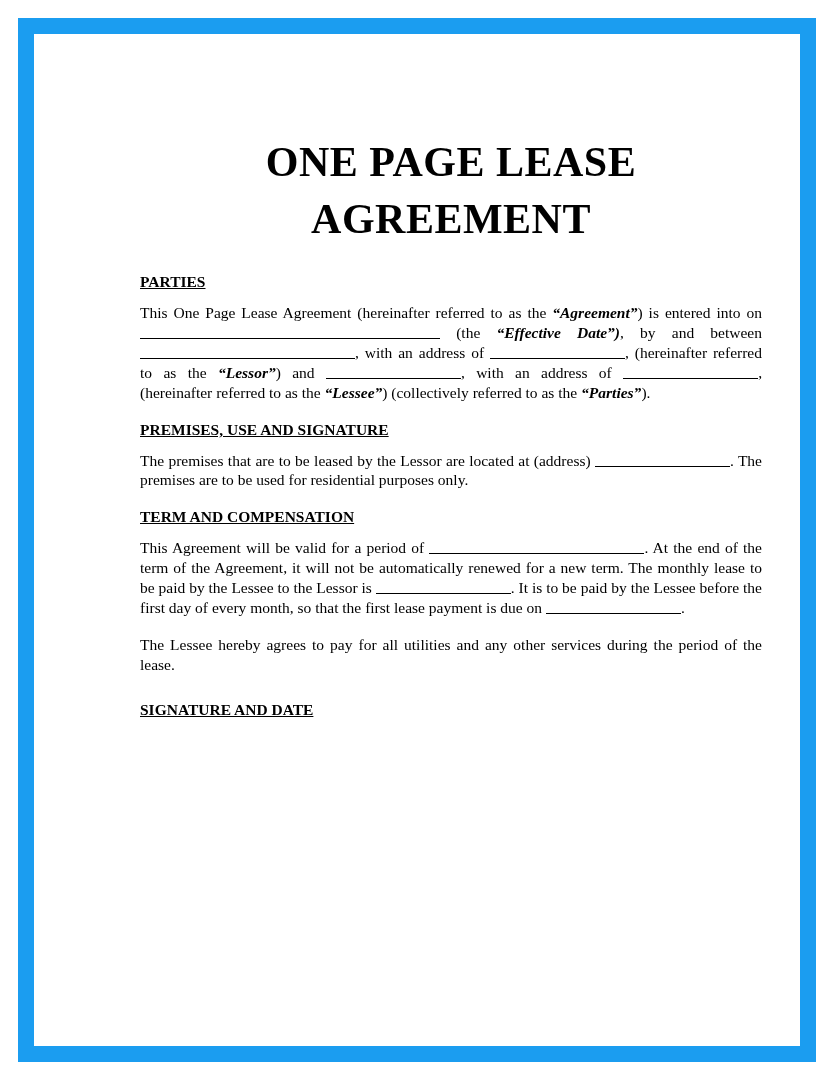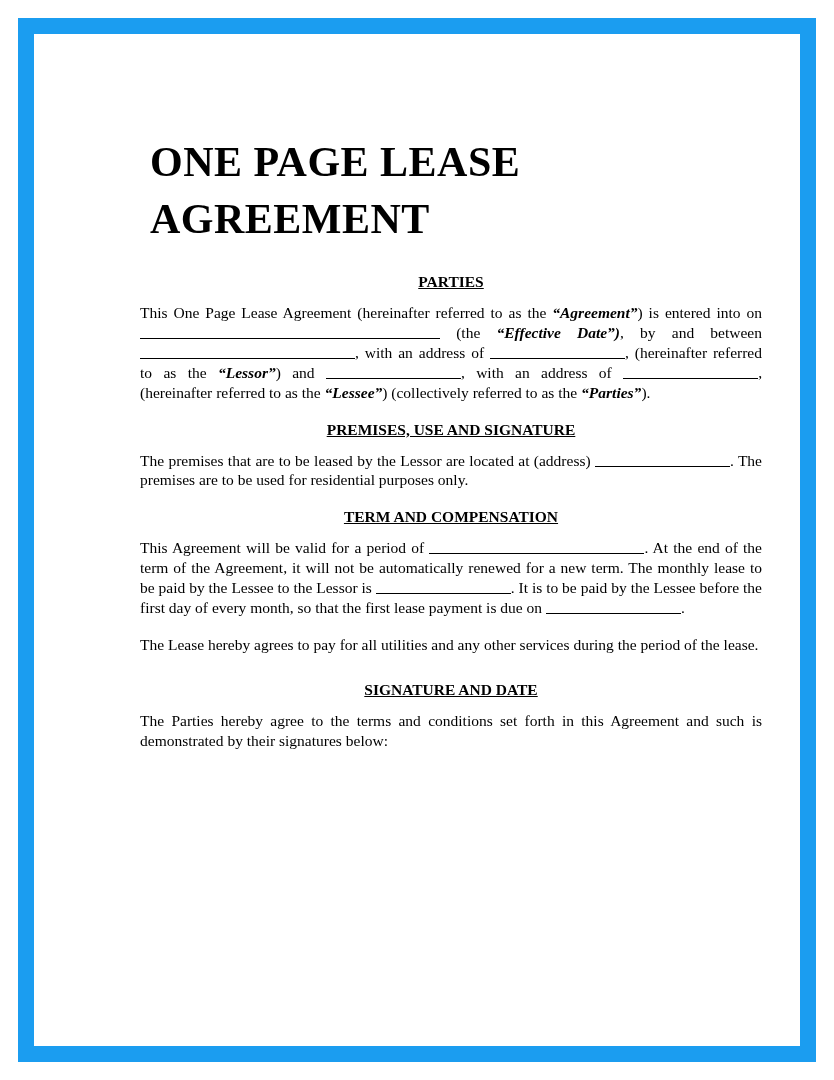--- a/index.html
+++ b/index.html
@@ -35,33 +35,33 @@
     left: 106px;
     top: 100px;
     width: 622px;
     box-sizing: border-box;
   }
   .doc-title {
     font-family: "Liberation Serif", serif;
     font-weight: bold;
     font-size: 42px;
     line-height: 1.35;
+    text-align: center;
     letter-spacing: 0.5px;
     margin: 0 0 26px 0;
     padding: 0 10px;
     color: #000;
   }
   .section-heading {
     font-family: "Liberation Serif", serif;
     font-weight: bold;
     font-size: 15.5px;
     text-decoration: underline;
     margin: 0 0 12px 0;
     color: #000;
-    text-align: center;
   }
   .section {
     margin-bottom: 18px;
   }
   p.para {
     font-family: "Liberation Serif", serif;
     font-size: 15.5px;
     line-height: 1.28;
     margin: 0;
     color: #000;
@@ -114,24 +114,23 @@
         <div class="section-heading">PREMISES, USE AND SIGNATURE</div>
         <p class="para"><span>The premises that are to be leased by the Lessor are located at (address) </span><span class="fill fill-s"></span><span>. The premises are to be used for residential purposes only.</span></p>
       </div>
 
       <div class="section">
         <div class="section-heading">TERM AND COMPENSATION</div>
         <p class="para"><span>This Agreement will be valid for a period of </span><span class="fill fill-l"></span><span>. At the end of the term of the Agreement, it will not be automatically renewed for a new term. The monthly lease to be paid by the Lessee to the Lessor is </span><span class="fill fill-s"></span><span>. It is to be paid by the Lessee before the first day of every month, so that the first lease payment is due on </span><span class="fill fill-s"></span><span>.</span></p>
       </div>
 
       <div class="section">
-        <p class="para">The Lease hereby agrees to pay for all utilities and any other services during the period of the lease.</p>
+        <p class="para">The Lessee hereby agrees to pay for all utilities and any other services during the period of the lease.</p>
       </div>
 
 
       <div class="section sig-section">
         <div class="section-heading">SIGNATURE AND DATE</div>
-        <p class="para">The Parties hereby agree to the terms and conditions set forth in this Agreement and such is demonstrated by their signatures below:</p>
       </div>
 
     </div>
   </div>
 </div>
 
 </body></html>

